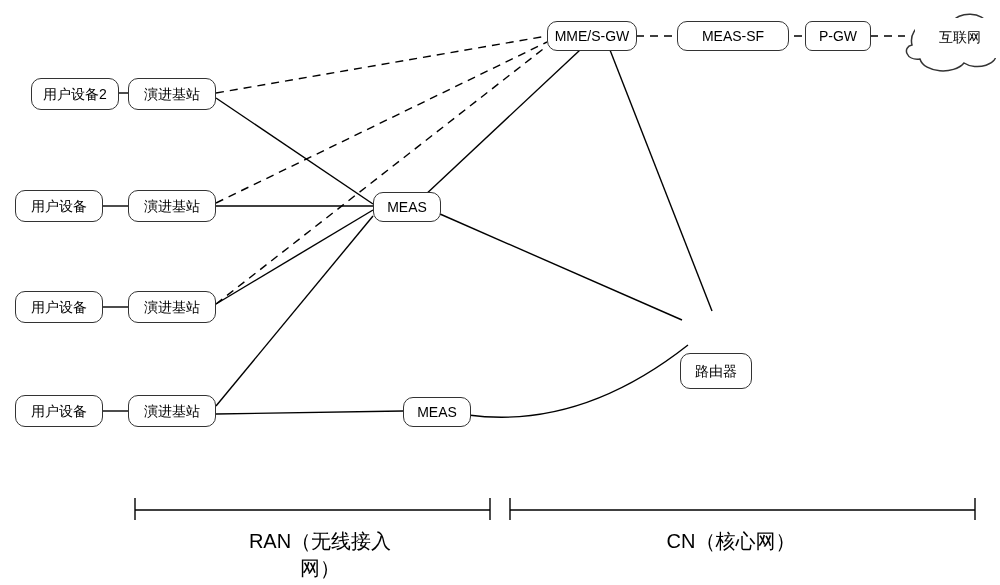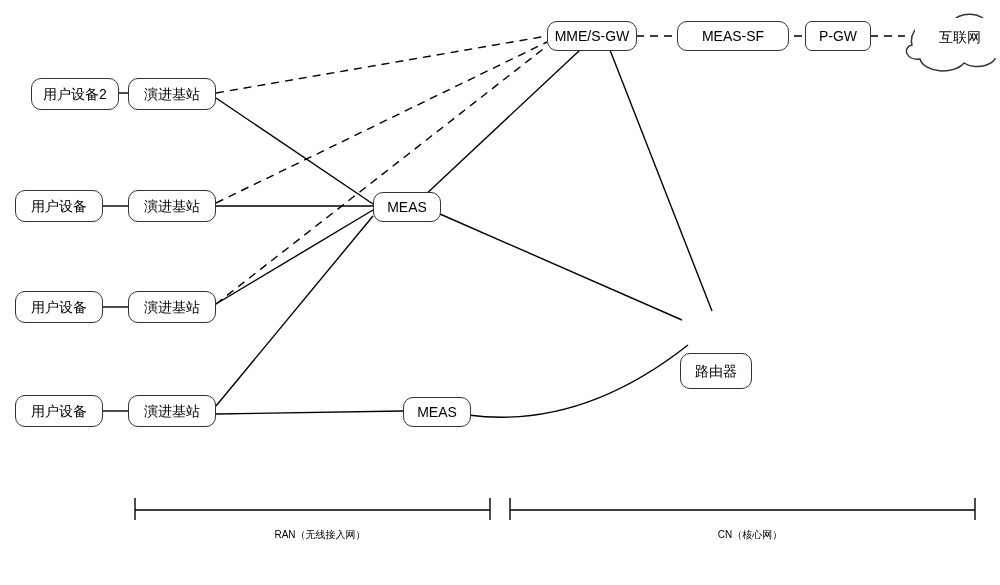--- a/index.html
+++ b/index.html
@@ -39,21 +39,21 @@
   }
   .cloud {
     position: absolute;
     background: #fff;
     display: flex;
     align-items: center;
     justify-content: center;
   }
   .annotation {
     position: absolute;
-    font-size: 10px;
+    font-size: 20px;
     text-align: center;
   }
 </style>
 </head>
 <body>
 
 <div class="stage">
 
   <svg class="wires" viewBox="0 0 1000 585">
     <defs>
@@ -155,17 +155,17 @@
       <span>路由器</span>
     </div>
 
   <div class="cloud" style="left:915px; top:18px; width:90px; height:40px;">
     <span>互联网</span>
   </div>
 
   <div class="annotation" style="left:230px; top:528px; width:180px;">
     <span>RAN（无线接入网）</span>
   </div>
-  <div class="annotation" style="left:670px; top:528px; width:160px;">
+  <div class="annotation" style="left:651px; top:528px; width:160px;">
     <span>CN（核心网）</span>
   </div>
 
 </div>
 
 </body></html>

